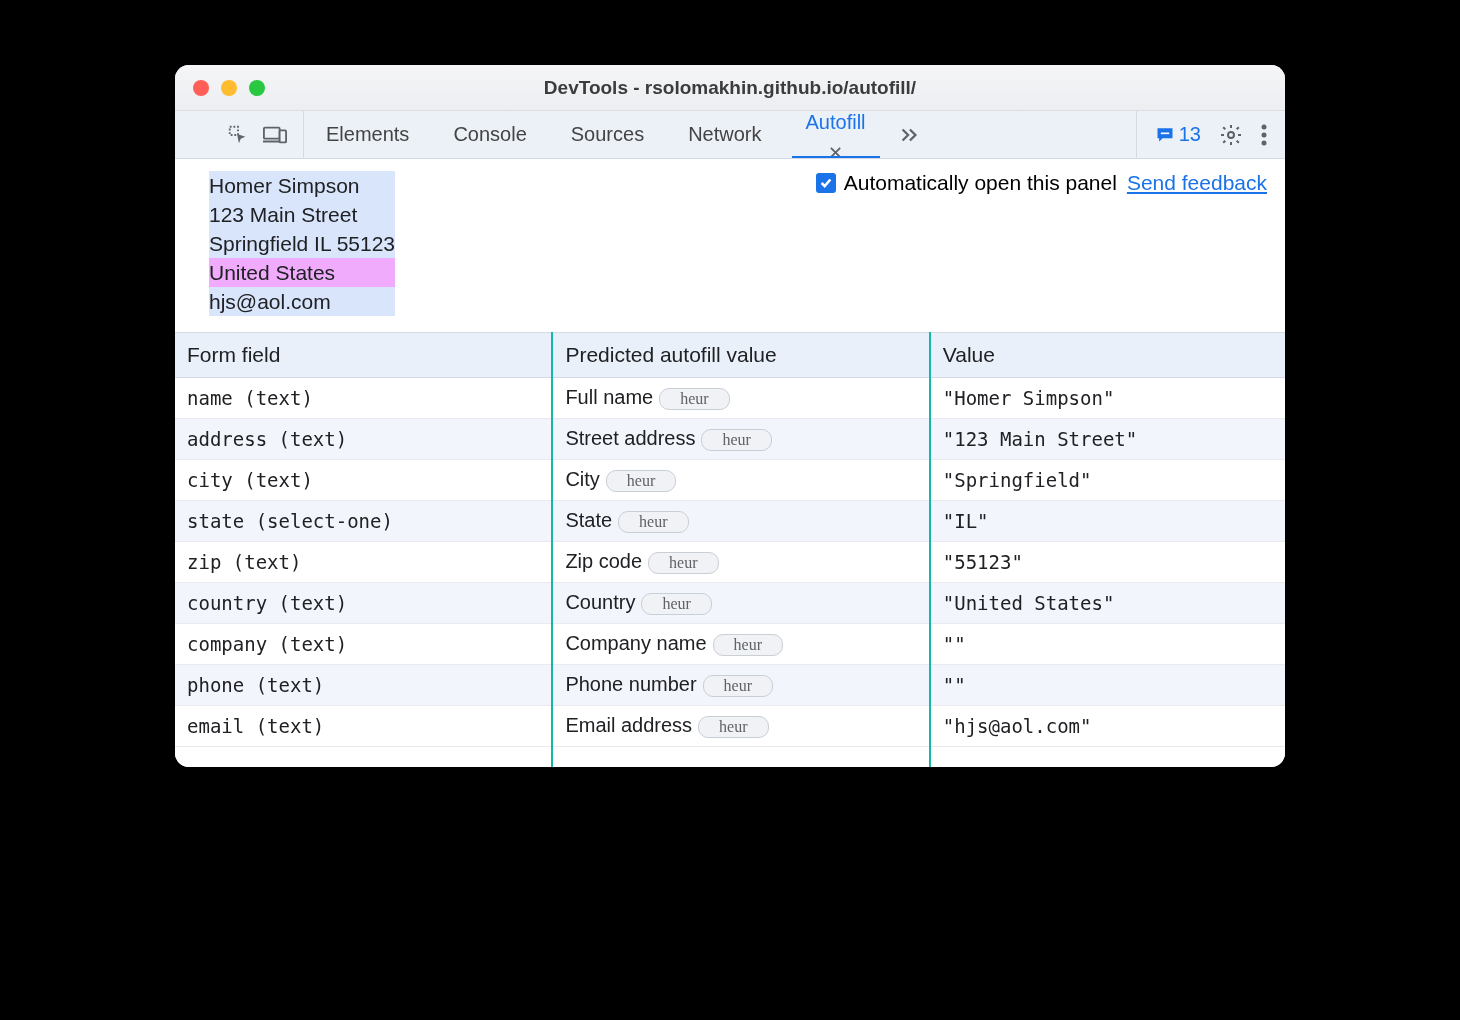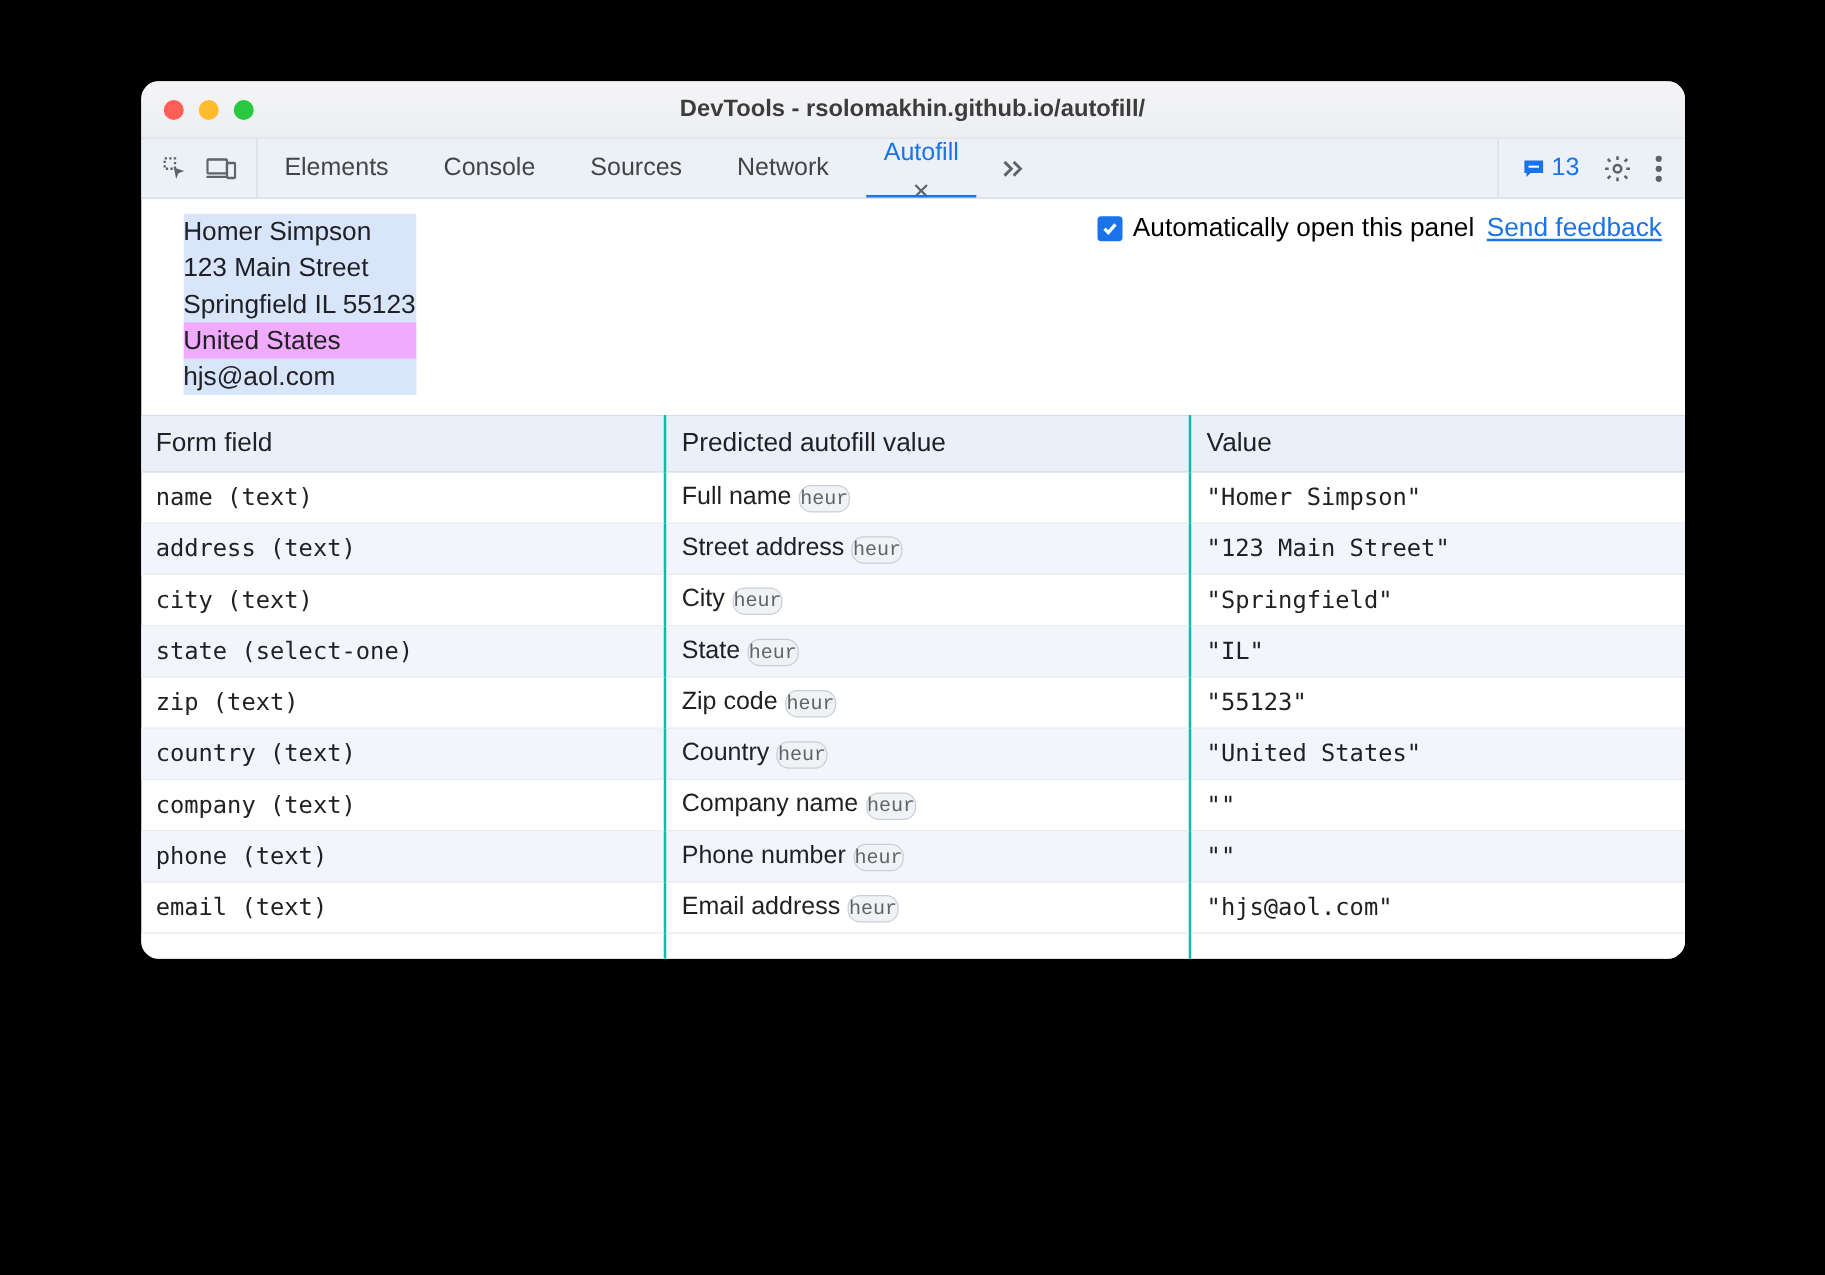--- a/index.html
+++ b/index.html
@@ -7,21 +7,21 @@
     background: #000;
     font-family: -apple-system, BlinkMacSystemFont, "Segoe UI", Helvetica, Arial, sans-serif;
     width: 1460px;
     height: 1020px;
     display: flex;
     align-items: flex-start;
     justify-content: center;
     padding-top: 65px;
   }
   .window {
-    width: 1235px;
+    width: 1110px;
     background: #fff;
     border-radius: 14px;
     overflow: hidden;
     box-shadow: 0 20px 60px rgba(0,0,0,0.5);
   }
   .titlebar {
     height: 46px;
     background: linear-gradient(#f5f5f7, #eceef1);
     display: flex;
     align-items: center;
@@ -52,20 +52,21 @@
     pointer-events: none;
   }
   .toolbar {
     height: 48px;
     background: #ecf1f8;
     border-bottom: 1px solid #d4dbe4;
     display: flex;
     align-items: center;
     font-size: 20px;
     color: #444;
+    padding-left: 36px;
   }
   .tool-left {
     display: flex;
     align-items: center;
     gap: 14px;
     padding: 0 16px;
     border-right: 1px solid #d4dbe4;
     height: 100%;
   }
   .tool-tabs {
@@ -168,25 +169,25 @@
     color: #202124;
     border-bottom: 1px solid #e8eaed;
   }
   .table th + th, .table td + td { border-left: 2px solid #14b8a6; }
   .table th:nth-child(1), .table td:nth-child(1) { width: 34%; }
   .table th:nth-child(2), .table td:nth-child(2) { width: 34%; }
   .table th:nth-child(3), .table td:nth-child(3) { width: 32%; }
   .table tbody tr:nth-child(even) td { background: #f2f5fb; }
   .badge {
     display: inline-block;
-    font-family: Liberation Mono, monospace;
+    font-family: Liberation Serif, serif;
     font-size: 16px;
     border: 1px solid #c9cfd6;
     border-radius: 10px;
-    padding: 1px 0;
+    padding: 1px 20px;
     color: #5f6368;
     margin-left: 6px;
     background: #f0f2f5;
   }
   .table-foot td { height: 20px; border-bottom: none; background: #fff !important; }
   .col2-sans { font-family: -apple-system, BlinkMacSystemFont, sans-serif; font-size: 20px; }
 </style>
 </head>
 <body>
 

